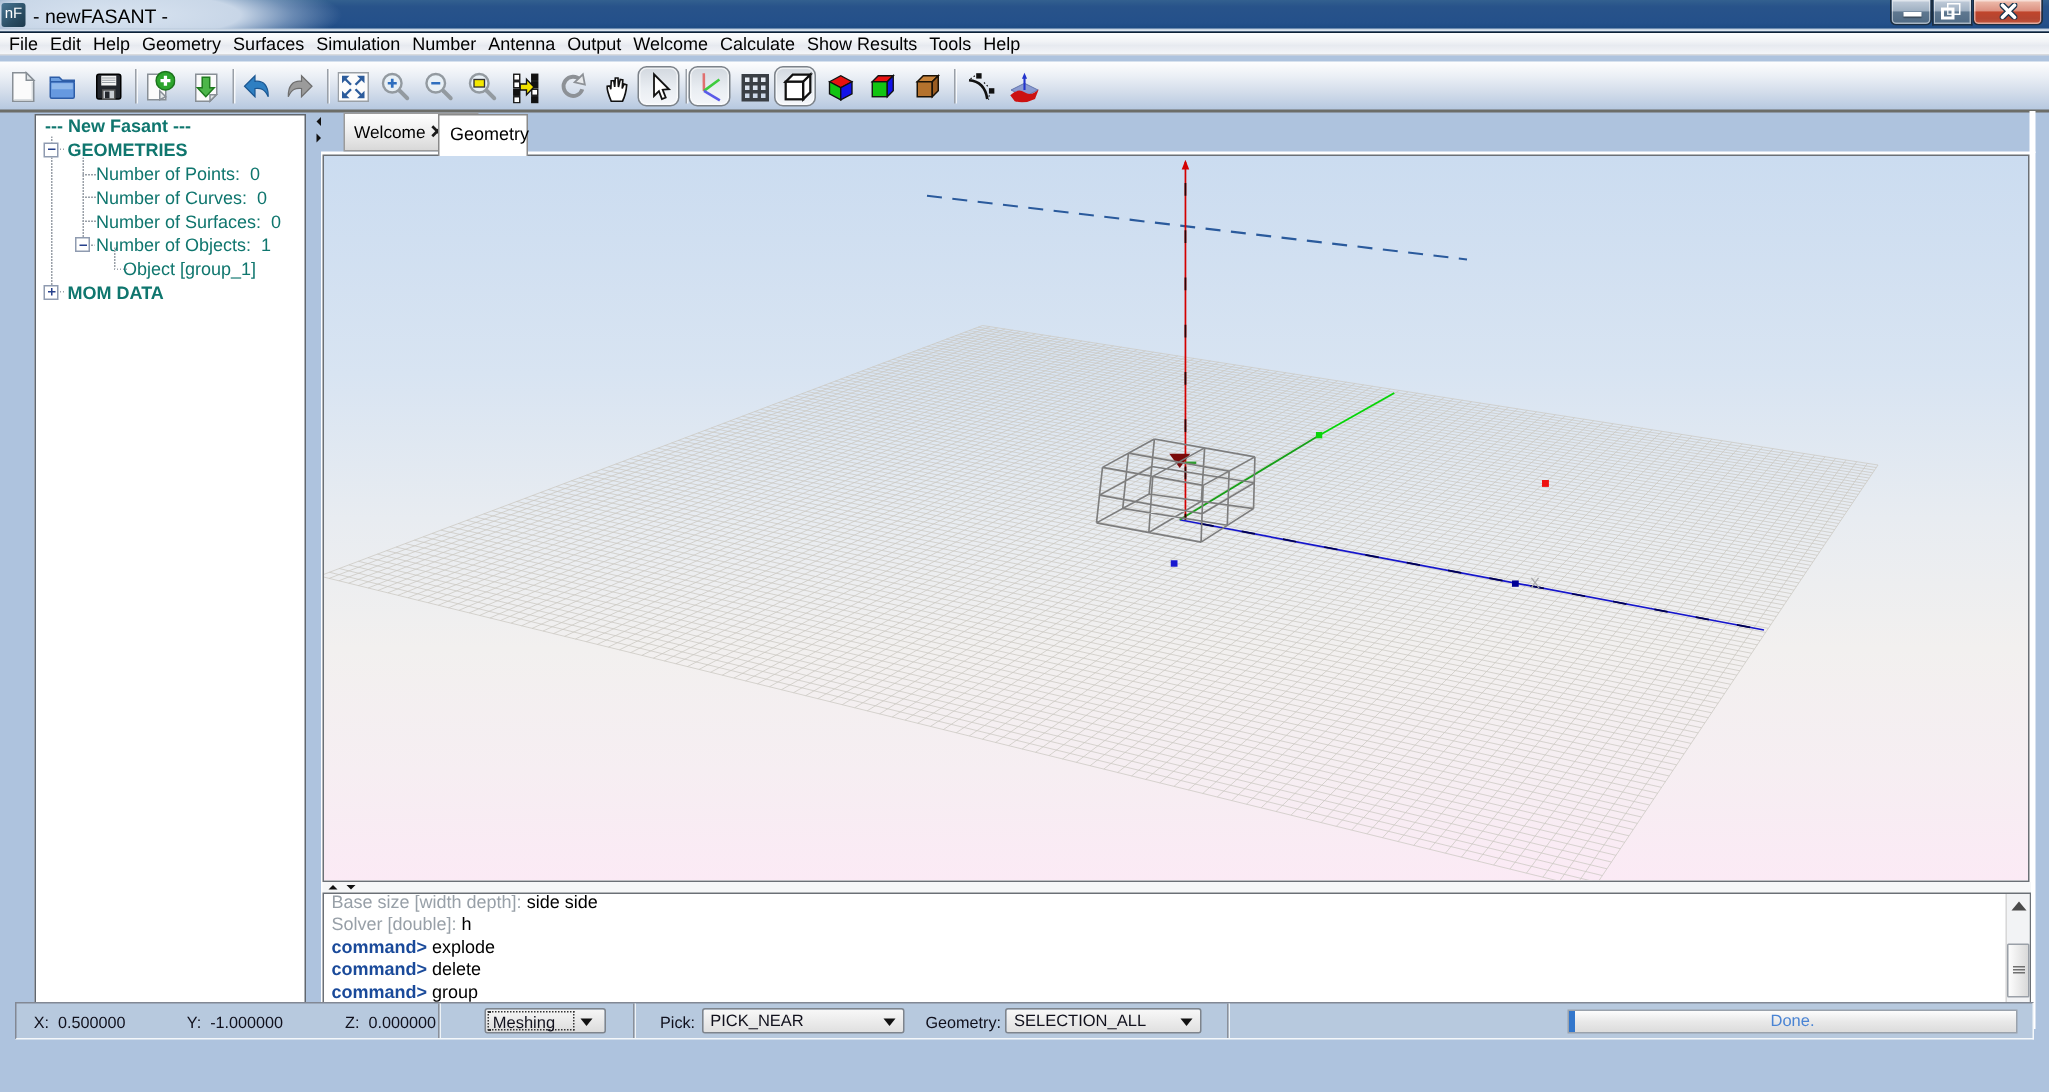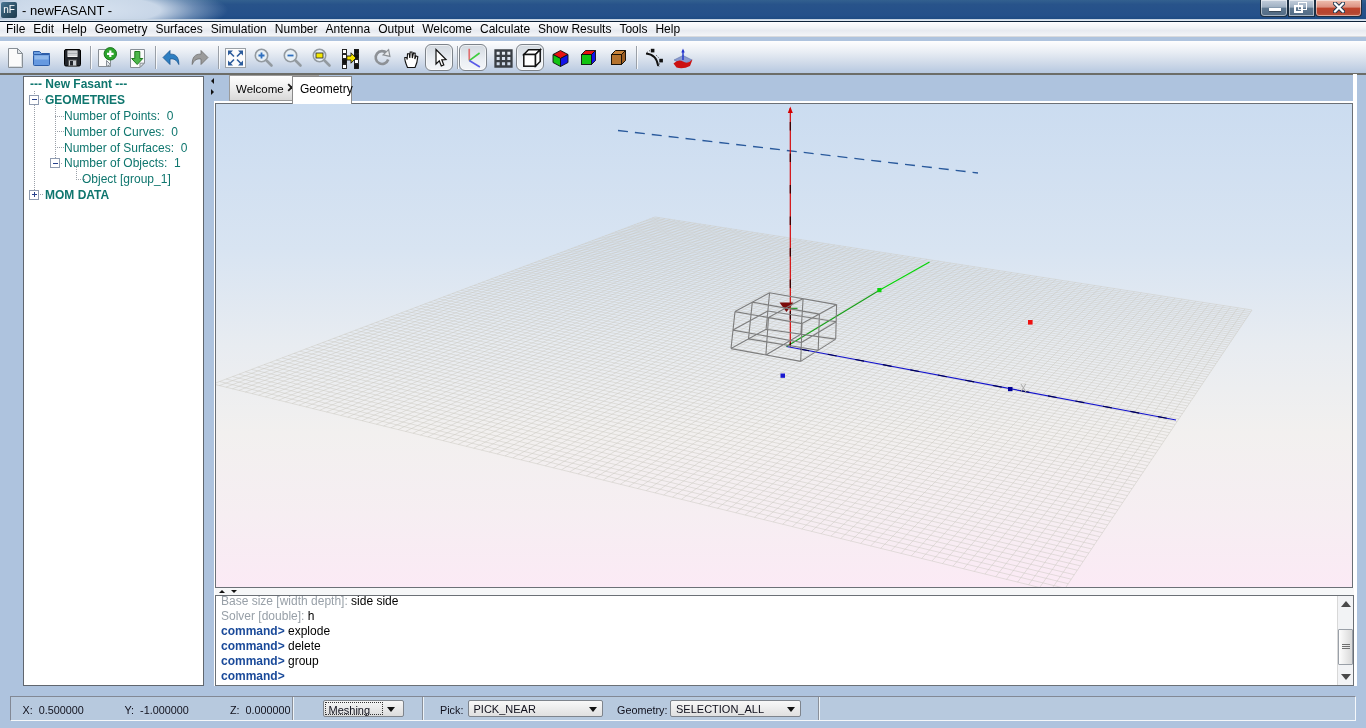--- a/index.html
+++ b/index.html
@@ -39,21 +39,21 @@
 #viewport{position:absolute;left:215px;top:103px;width:1138px;height:485px;border:1px solid #6b7076;overflow:hidden;}
 #console{position:absolute;left:215px;top:595px;width:1139px;height:91px;border:1px solid #6b7076;background:#fff;font-size:12px;}
 #console .line{position:absolute;left:5px;white-space:pre;line-height:14px;}
 .glabel{color:#98a0a8;}
 .cmd{color:#1a4a9a;font-weight:bold;}
 #cscroll{position:absolute;left:1121px;top:0px;width:16px;height:89px;background:#f2f3f5;border-left:1px solid #d8d8d8;}
 .sarrow{position:absolute;left:3px;width:0;height:0;border-left:5px solid transparent;border-right:5px solid transparent;}
 #cthumb{position:absolute;left:0px;top:33px;width:15px;height:36px;background:linear-gradient(90deg,#fdfdfd,#d9d9d9);border:1px solid #9aa0a8;border-radius:1px;}
 #cthumb .g{position:absolute;left:3px;width:8px;height:1px;background:#707070;box-shadow:0 2px 0 #707070,0 4px 0 #707070;}
 #vsplit{position:absolute;left:215px;top:588px;width:1139px;height:7px;background:#f6f7f8;}
-#statusbar{position:absolute;left:10px;top:696px;width:1346px;height:25px;background:#b7c9de;border-top:1px solid #828894;border-left:1px solid #828894;border-bottom:1px solid #f4f7fa;border-right:1px solid #f4f7fa;font-size:11px;color:#10101c;}
+#statusbar{position:absolute;left:10px;top:668px;width:1346px;height:25px;background:#b7c9de;border-top:1px solid #828894;border-left:1px solid #828894;border-bottom:1px solid #f4f7fa;border-right:1px solid #f4f7fa;font-size:11px;color:#10101c;}
 .stext{position:absolute;top:6.5px;white-space:pre;font-size:10.8px;}
 .sdiv{position:absolute;top:0;width:1px;height:23px;background:#8a909a;box-shadow:1px 0 0 rgba(244,247,250,0.9);}
 .scombo{position:absolute;top:3px;height:17px;background:linear-gradient(180deg,#f6f6f6,#dcdcdc);border:1px solid #7e848c;border-radius:2px;}
 .scombo .focus{position:absolute;left:1px;top:1px;right:20px;bottom:1px;border:1px dotted #333;padding:1px 0 0 3px;}
 .scombo2{position:absolute;top:3px;height:17px;background:linear-gradient(180deg,#f8f8f8,#e0e0e0);border:1px solid #7e848c;border-radius:2px;padding:2px 0 0 5px;}
 .arr{position:absolute;right:6px;top:6px;width:0;height:0;border-left:4.5px solid transparent;border-right:4.5px solid transparent;border-top:5px solid #111;}
 .scombo .arr{right:8px;}
 #progress{position:absolute;left:1034px;top:4px;width:300px;height:16px;border:1px solid #9aa2ac;background:linear-gradient(180deg,#fdfdfd 0%,#e9e9e9 50%,#dcdcdc 100%);text-align:center;color:#4a84d4;font-size:11px;padding-top:1px;}
 #progress .pb{position:absolute;left:0;top:0;width:4px;height:14px;background:#3377cc;}
 </style></head>
@@ -348,14 +348,15 @@
 <div class="stext" style="left:113.5px">Y:&nbsp; -1.000000</div>
 <div class="stext" style="left:219px">Z:&nbsp; 0.000000</div>
 <div class="scombo" style="left:311.5px;width:81px">
         <span class="focus">Meshing</span>
         <span class="arr"></span>
       </div>
 <div class="stext" style="left:429px">Pick:</div>
 <div class="scombo2" style="left:456.5px;width:135px"><span>PICK_NEAR</span><span class="arr" style="left:120px"></span></div>
 <div class="stext" style="left:606px">Geometry:</div>
 <div class="scombo2" style="left:659px;width:131px"><span>SELECTION_ALL</span><span class="arr" style="left:116px"></span></div>
+<div id="progress"><div class="pb"></div><span>Done.</span></div>
 
 </div>
 </div>
 </body></html>

